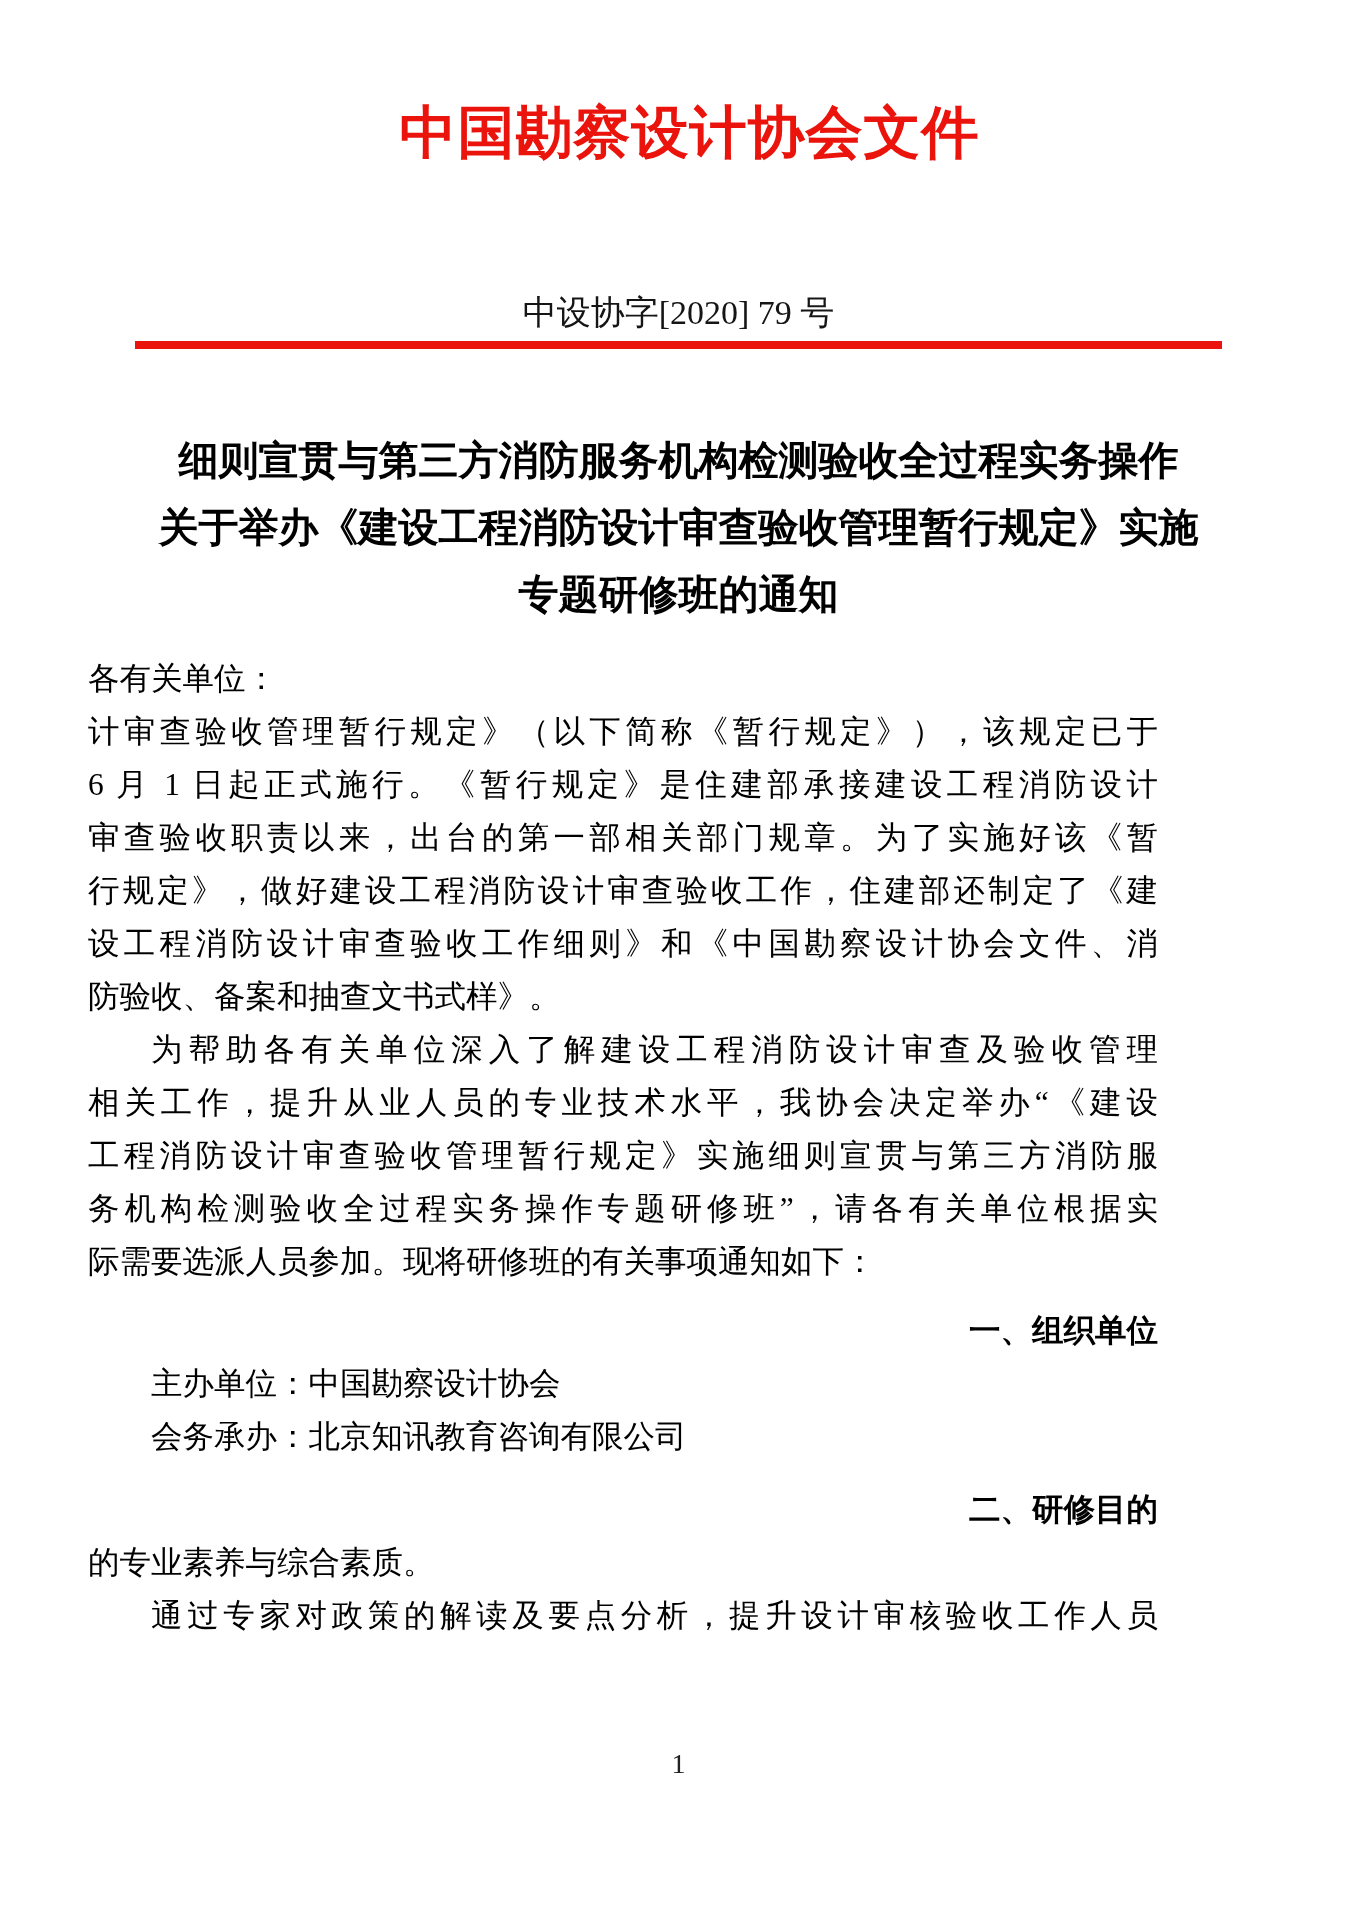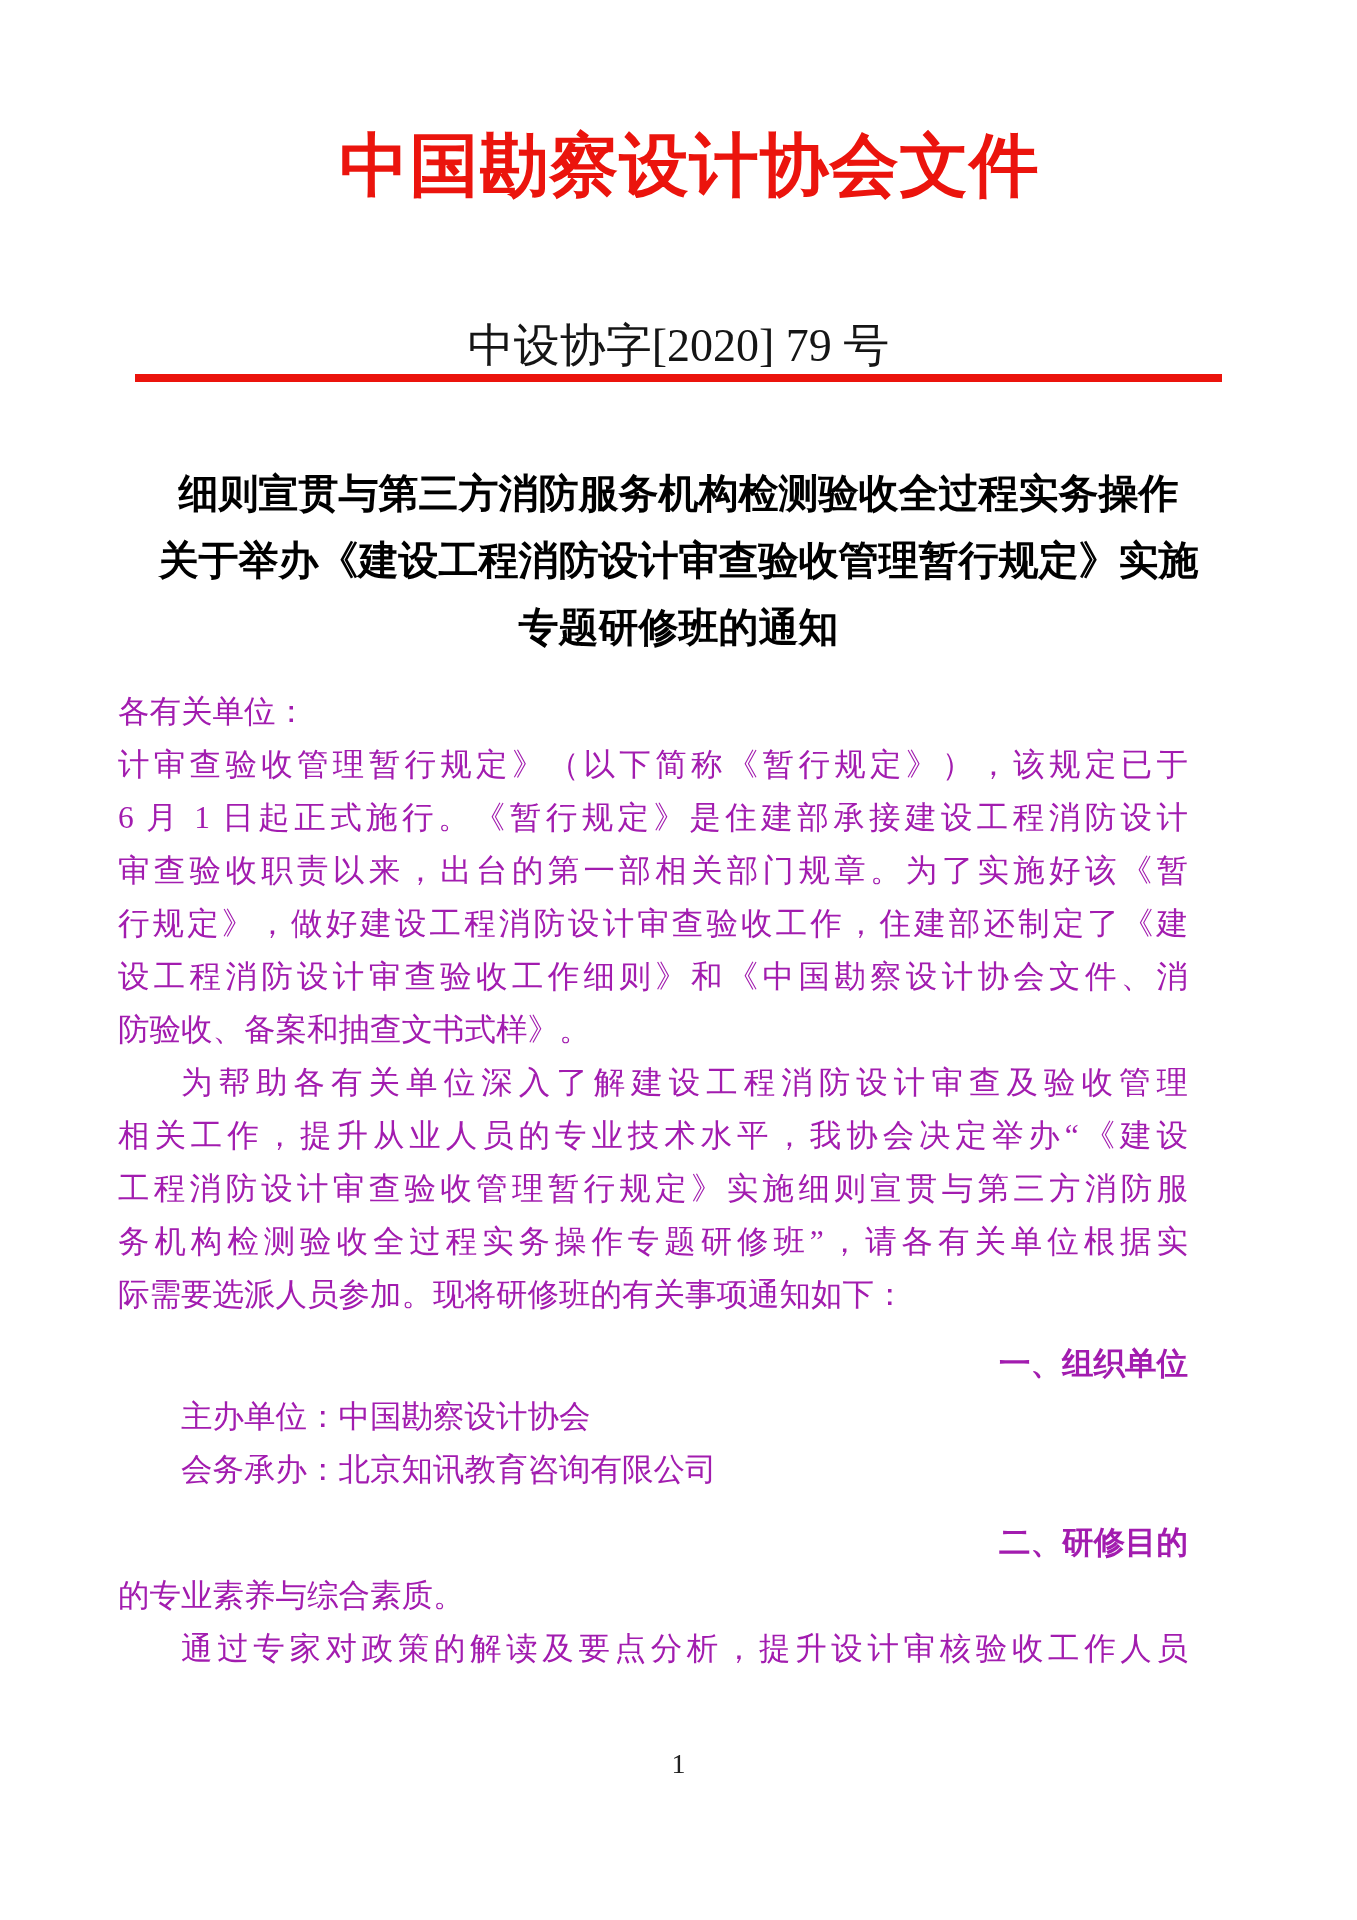--- a/index.html
+++ b/index.html
@@ -15,35 +15,35 @@
     width:1357px;
     height:1920px;
     margin:0 auto;
     background:#ffffff;
     color:var(--ink);
     font-family:var(--serif);
     overflow:hidden;
   }
   
   .org-title{
-    margin-top:118px;
+    margin-top:85px;
     text-align:center;
     font-family:var(--sans);
     font-weight:bold;
-    font-size:69px;
+    font-size:57px;
     line-height:95px;
     letter-spacing:1px;
     color:var(--red);
     white-space:nowrap;
     padding-left:22px;
   }
   .doc-number{
     margin-top:113px;
     text-align:center;
-    font-size:46px;
+    font-size:34px;
     line-height:40px;
     font-family:var(--serif);
   }
   .red-rule{
     margin:8px auto 0 auto;
     width:1087px;
     height:8px;
     background:var(--red);
   }
   
@@ -52,25 +52,25 @@
     text-align:center;
     font-family:var(--sans);
     font-weight:bold;
     font-size:40px;
     line-height:67px;
     color:#000;
   }
   
   .body{
     margin-top:24px;
-    padding-left:118px;
+    padding-left:88px;
     width:1220px; 
     font-size:31.5px;
     line-height:53px;
-    color:#a21caf;
+    color:#000000;
   }
   .line{
     width:1070px;
     white-space:nowrap;
   }
   .line.stretch{
     white-space:normal;
     text-align:justify;
     text-align-last:justify;
     text-justify:inter-character;

